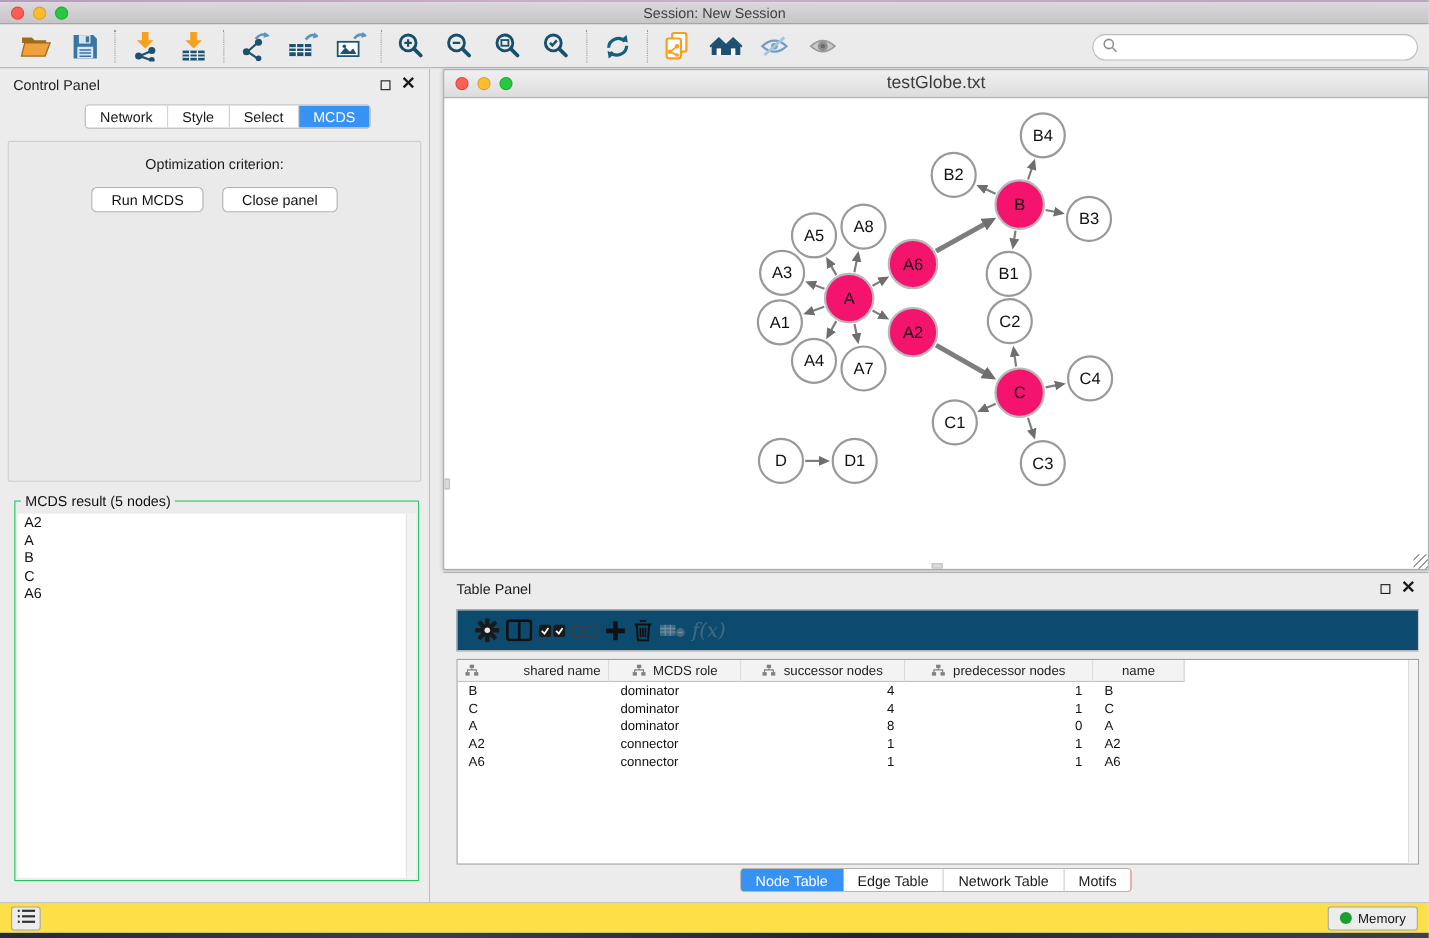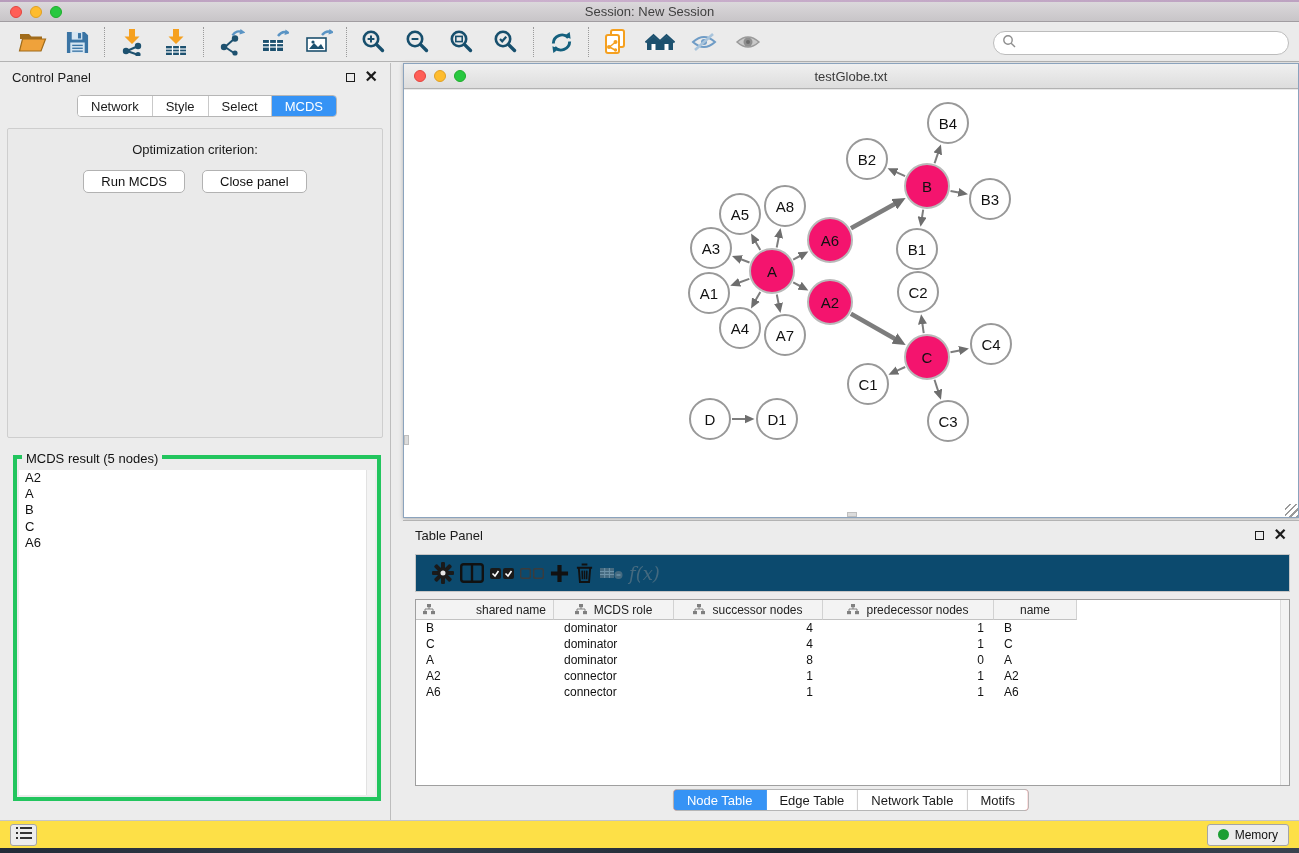--- a/index.html
+++ b/index.html
@@ -39,29 +39,29 @@
   .cp-tab.active{background:#3693f5;color:#fff;border-right-color:#3693f5;}
   .cp-box{position:absolute;left:7px;right:7px;top:65px;height:310px;background:#eaeaea;border:1px solid #cecece;border-radius:2px;}
   .opt-label{margin-top:13px;text-align:center;font-size:13px;color:#1a1a1a;}
   .dropdown{margin:13px auto 0;width:312px;height:23px;background:#fff;border:1px solid #b6b6b6;border-radius:5px;display:flex;align-items:center;overflow:hidden;cursor:pointer;}
   .dropdown-text{flex:1;font-size:13px;padding-left:9px;white-space:nowrap;color:#111;}
   .dropdown-stepper{width:19px;height:23px;background:linear-gradient(#74b6f9,#2b7de6);display:flex;flex-direction:column;align-items:center;justify-content:center;border-radius:0 4px 4px 0;}
   .chev-up{width:0;height:0;border-left:4px solid transparent;border-right:4px solid transparent;border-bottom:4.5px solid #fff;margin-bottom:2.5px;}
   .chev-down{width:0;height:0;border-left:4px solid transparent;border-right:4px solid transparent;border-top:4.5px solid #fff;}
   .cp-buttons{display:flex;justify-content:center;gap:17px;margin-top:13px;}
   .mac-btn{height:23px;padding:0 17px;background:#fff;border:1px solid #b2b2b2;border-radius:5px;font-size:13px;color:#111;display:flex;align-items:center;cursor:pointer;font-family:"Liberation Sans",sans-serif;}
-  .result-box{position:absolute;left:13px;top:392px;width:368px;height:346px;border:4px solid #22c55e;}
+  .result-box{position:absolute;left:13px;top:392px;width:368px;height:346px;border:1px solid #22c55e;}
   .result-legend{position:absolute;top:-8px;left:5px;background:#ececec;padding:0 4px;font-size:13px;color:#111;}
   .result-list{position:absolute;left:2px;right:2px;top:11px;bottom:2px;background:#fff;overflow:hidden;}
   .result-item{font-size:13px;color:#111;padding-left:6px;line-height:16.2px;}
   .result-scroll{position:absolute;right:0;top:0;bottom:0;width:9px;background:#f3f3f3;border-left:1px solid #e2e2e2;}
 
   
   .network-frame{position:absolute;left:403px;top:63px;width:896px;height:455px;border:1px solid #8ba3bd;background:#e9e9e9;box-shadow:0 1px 4px rgba(0,0,0,0.25);}
-  .frame-titlebar{height:25px;background:linear-gradient(#f0f0f0,#dddddd);border-bottom:1px solid #b2b2b2;display:flex;align-items:center;justify-content:center;font-size:13px;color:#3a3a3a;position:relative;}
+  .frame-titlebar{height:25px;background:linear-gradient(#f0f0f0,#dddddd);border-bottom:1px solid #b2b2b2;display:flex;align-items:center;justify-content:center;font-size:16px;color:#3a3a3a;position:relative;}
   .frame-titlebar .traffic{top:6px;}
   .frame-titlebar .light{width:12px;height:12px;}
   .graph-canvas{position:absolute;left:0;right:0;top:26px;bottom:0;background:#fff;overflow:hidden;}
   .graph-node{position:absolute;border-radius:50%;background:#fff;border:2px solid #999;display:flex;align-items:center;justify-content:center;font-size:15px;color:#111;transform:translate(-50%,-50%);cursor:pointer;}
   .graph-node.selected{background:#f4146e;border:2.5px solid #b9b9b9;}
   .scroll-mark{position:absolute;background:#dcdcdc;border:1px solid #bfbfbf;}
   .resize-grip{position:absolute;right:0;bottom:0;width:13px;height:13px;background:repeating-linear-gradient(135deg,transparent 0 3px,#9a9a9a 3px 4.5px);cursor:nwse-resize;}
 
   
   .table-panel{position:absolute;left:403px;top:520px;right:0;bottom:33px;background:#ececec;border-top:1px solid #b3b3b3;}

